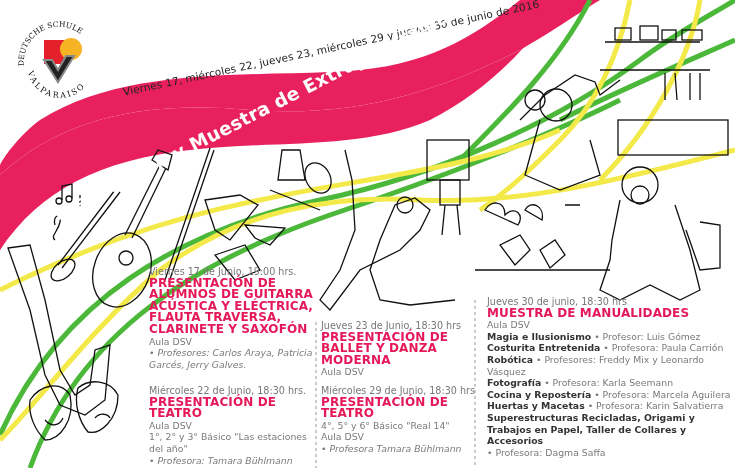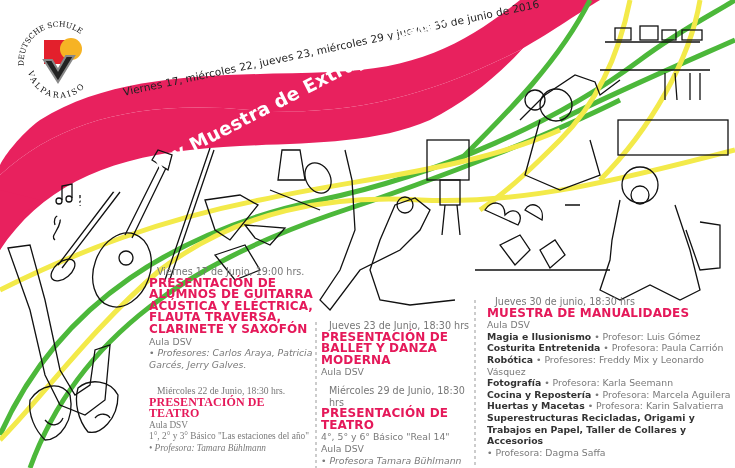--- a/index.html
+++ b/index.html
@@ -2,21 +2,21 @@
 <html><head>
 <meta charset="utf-8">
 <style>
   html, body { margin:0; padding:0; }
   body { width:735px; height:468px; overflow:hidden; background:#ffffff; position:relative; font-family:"DejaVu Sans", sans-serif; }
   #bg { position:absolute; left:0; top:0; width:735px; height:468px; }
   .date-line { position:absolute; left:122px; top:86px; font-size:10.5px; color:#222; transform-origin:0 0; transform:rotate(-12deg); white-space:nowrap; letter-spacing:0.1px; }
   .title-text { position:absolute; left:38px; top:212px; font-size:18.5px; font-weight:bold; color:#fff; white-space:nowrap; transform-origin:0 0; transform:rotate(-27deg); letter-spacing:0.3px; }
   .logo { position:absolute; left:14px; top:16px; width:90px; height:84px; }
   .block { position:absolute; font-size:9.3px; line-height:11.6px; color:#7a7a7a; }
-  .block .when { color:#777; font-size:9.6px;padding-left:8px; }
+  .block .when { color:#777; font-size:9.6px; }
   .block .head { color:#e5195a; font-weight:bold; font-size:12px; letter-spacing:0.1px; }
   .block .it { font-style:italic; }
   .block .strong { color:#333; font-weight:bold; }
 </style>
 </head>
 <body>
 
 <svg id="bg" viewBox="0 0 735 468" xmlns="http://www.w3.org/2000/svg">
 
   <path d="M0,175 C60,120 140,100 250,110 C360,118 440,90 520,50 C555,30 580,12 600,0 L520,0 C470,40 420,70 330,72 C230,76 120,70 40,120 C20,135 5,155 0,165 Z" fill="#e8215e"></path>
@@ -137,21 +137,21 @@
 <div class="date-line">Viernes 17, miércoles 22, jueves 23, miércoles 29 y jueves 30 de junio de 2016</div>
 <div class="title-text">Presentación y Muestra de Extraprogramáticas Culturales</div>
 
 <div class="block" style="left:149px; top:266px; width:170px;">
   <div class="when">Viernes 17 de Junio, 19:00 hrs.</div>
   <div class="head">PRESENTACIÓN DE ALUMNOS DE GUITARRA ACÚSTICA Y ELÉCTRICA, FLAUTA TRAVERSA, CLARINETE Y SAXOFÓN</div>
   <div>Aula DSV</div>
   <div class="it">• Profesores: Carlos Araya, Patricia Garcés, Jerry Galves.</div>
 </div>
 
-<div class="block" style="left:149px; top:385px; width:165px;font-family:Liberation Serif, serif;">
+<div class="block" style="left:149px; top:385px; width:165px;">
   <div class="when">Miércoles 22 de Junio, 18:30 hrs.</div>
   <div class="head">PRESENTACIÓN DE TEATRO</div>
   <div>Aula DSV</div>
   <div>1°, 2° y 3° Básico "Las estaciones del año"</div>
   <div class="it">• Profesora: Tamara Bühlmann</div>
 </div>
 
 <div class="block" style="left:321px; top:320px; width:155px;">
   <div class="when">Jueves 23 de Junio, 18:30 hrs</div>
   <div class="head">PRESENTACIÓN DE BALLET Y DANZA MODERNA</div>

